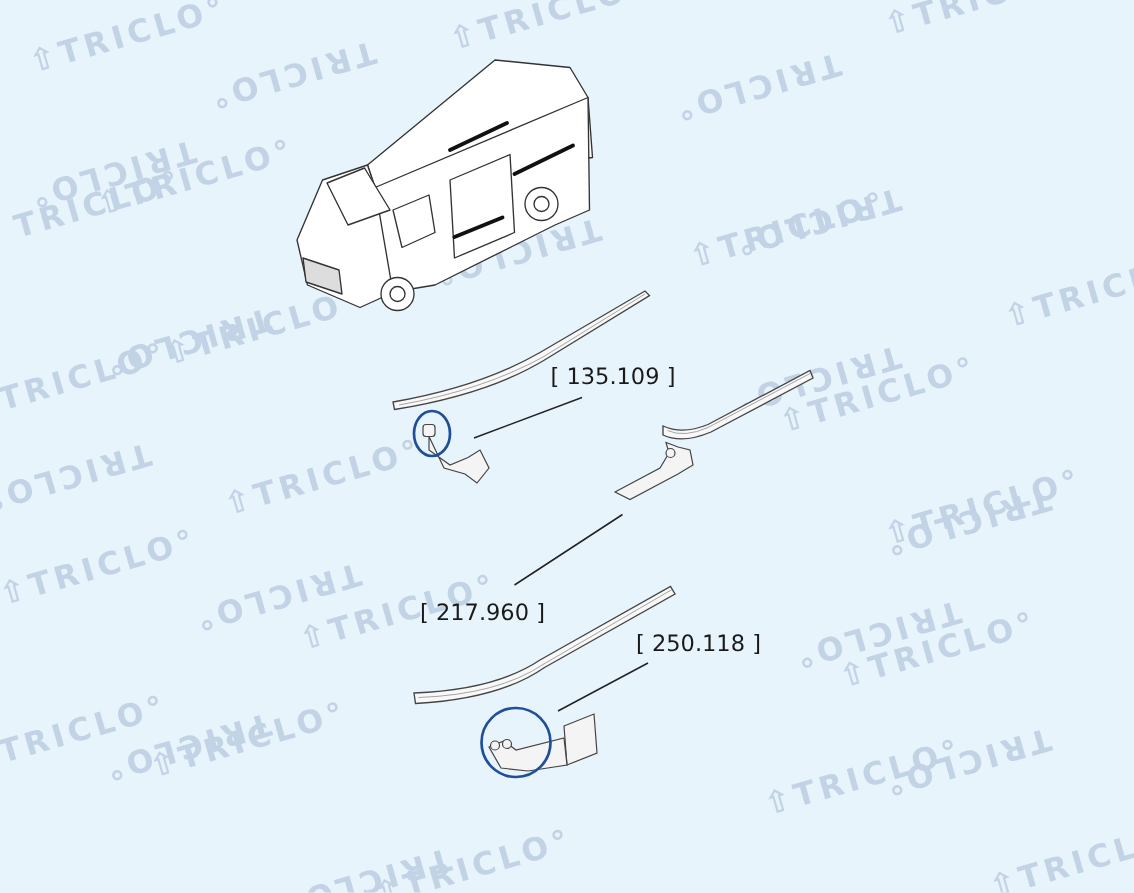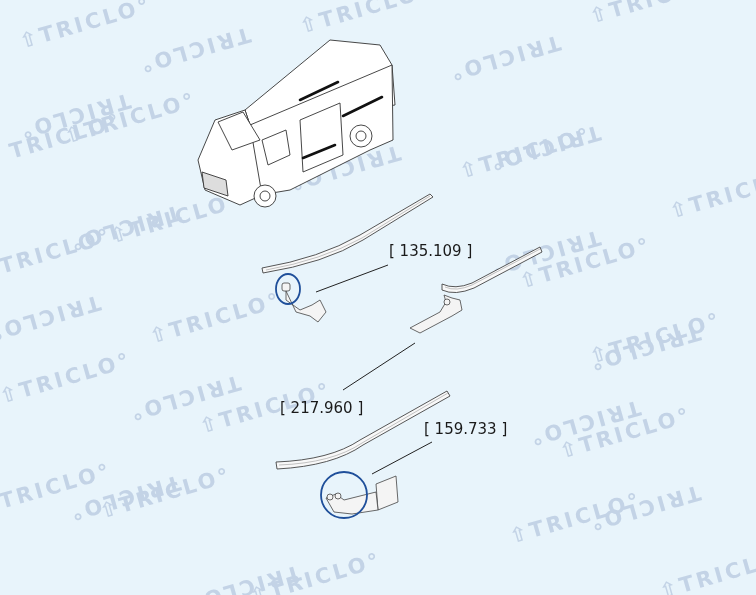--- a/index.html
+++ b/index.html
@@ -116,16 +116,16 @@
     </g>
     <ellipse cx="344" cy="495" rx="23" ry="23" fill="none" stroke="#1f4f9a" stroke-width="1.8"></ellipse>
 
     <g stroke="#222" stroke-width="1" fill="none">
       <line x1="388" y1="265" x2="316" y2="292"></line>
       <line x1="415" y1="343" x2="343" y2="390"></line>
       <line x1="432" y1="442" x2="372" y2="474"></line>
     </g>
   </svg>
 
-  <div class="label" style="left:389px;top:242px;">[ 135.109 ]</div>
+  <div class="label" style="left:367px;top:242px;">[ 135.109 ]</div>
   <div class="label" style="left:280px;top:399px;">[ 217.960 ]</div>
-  <div class="label" style="left:424px;top:420px;">[ 159.733 ]</div>
+  <div class="label" style="left:424px;top:420px;">[ 250.118 ]</div>
 </div>
 
 </body></html>

